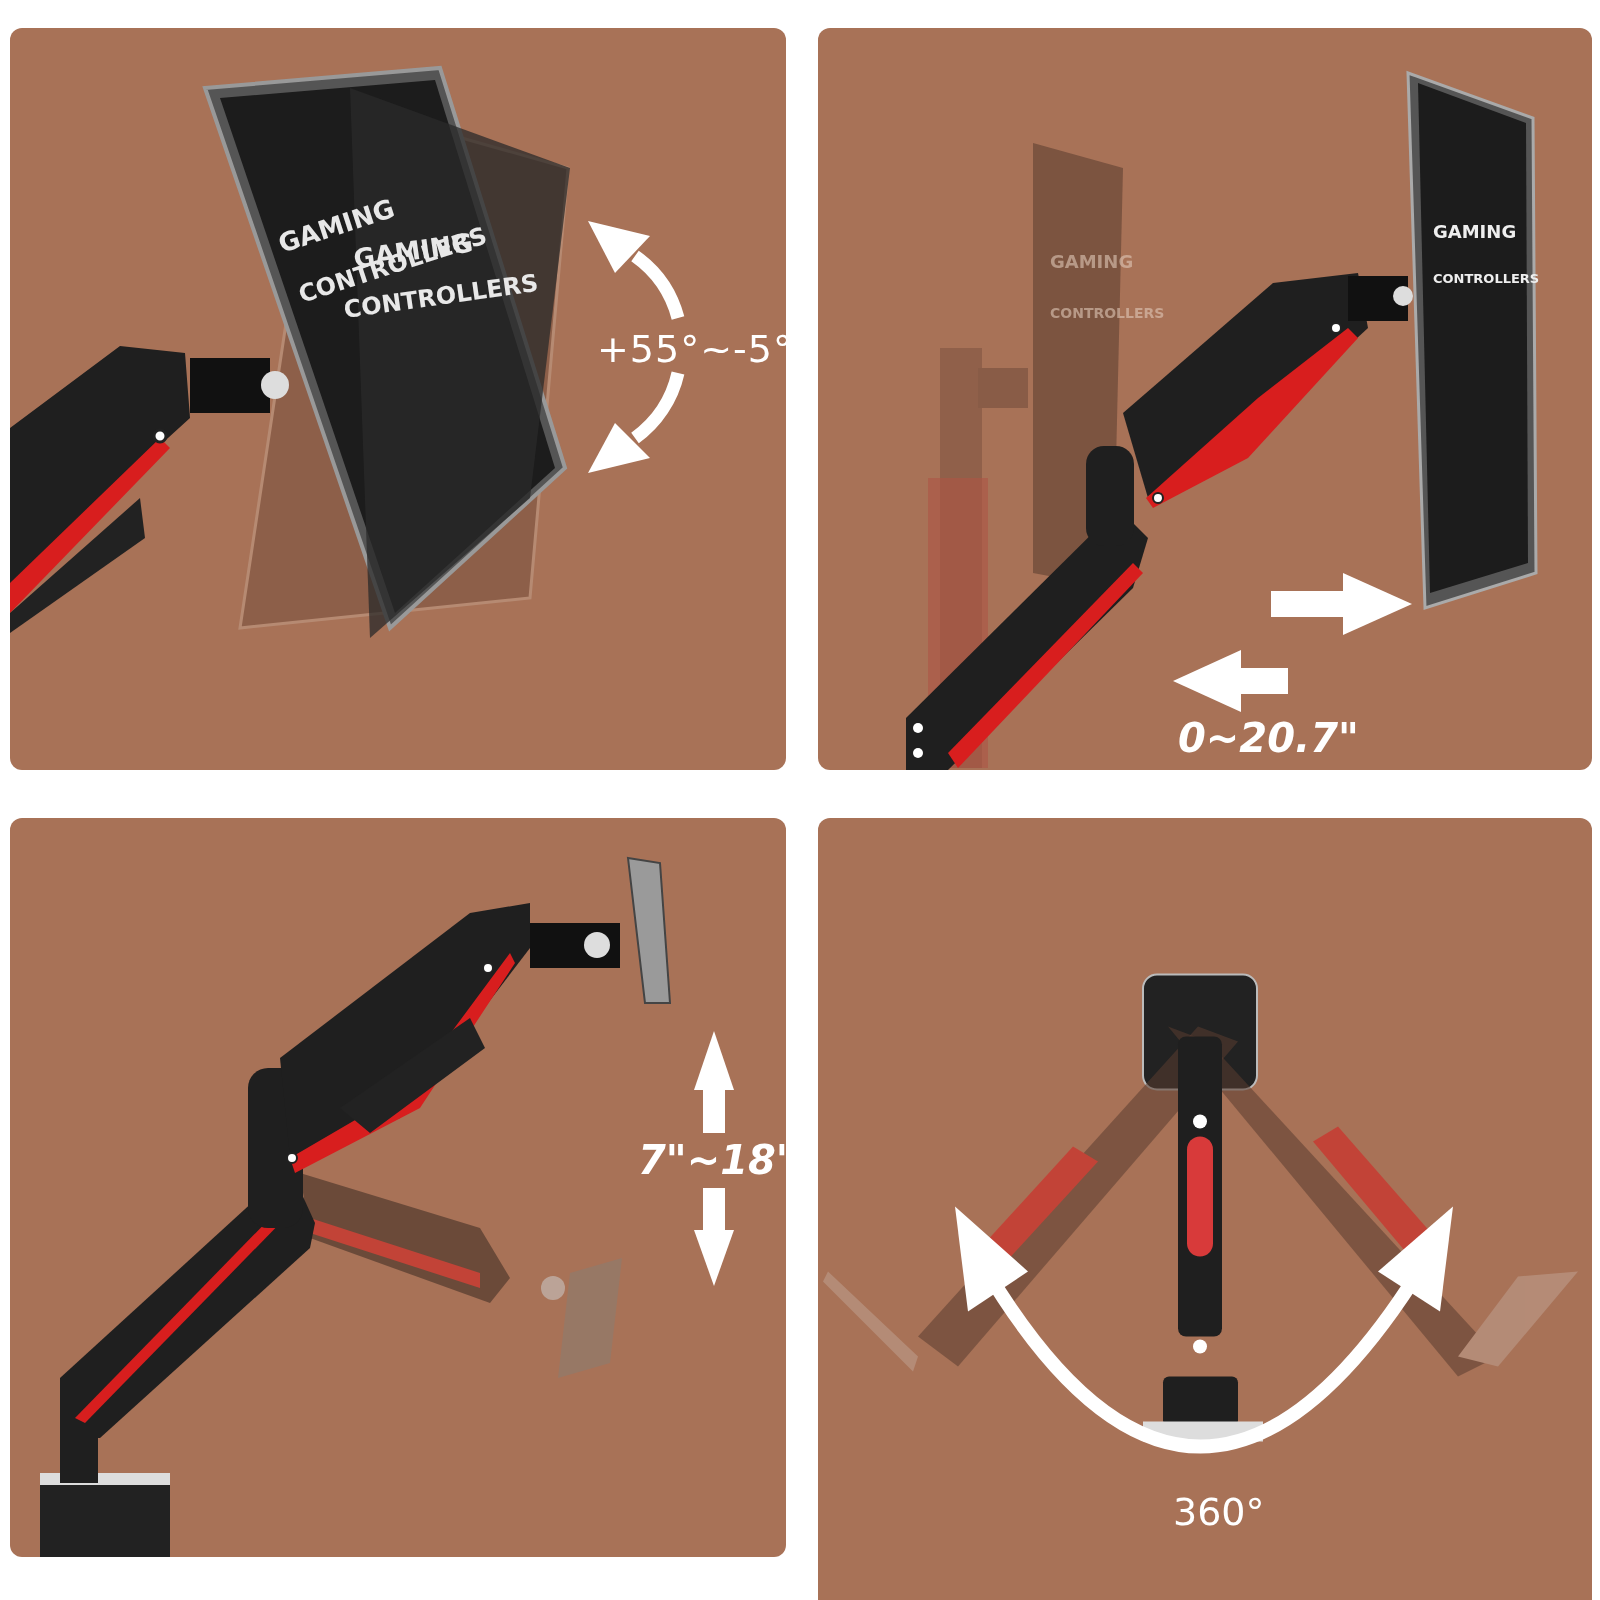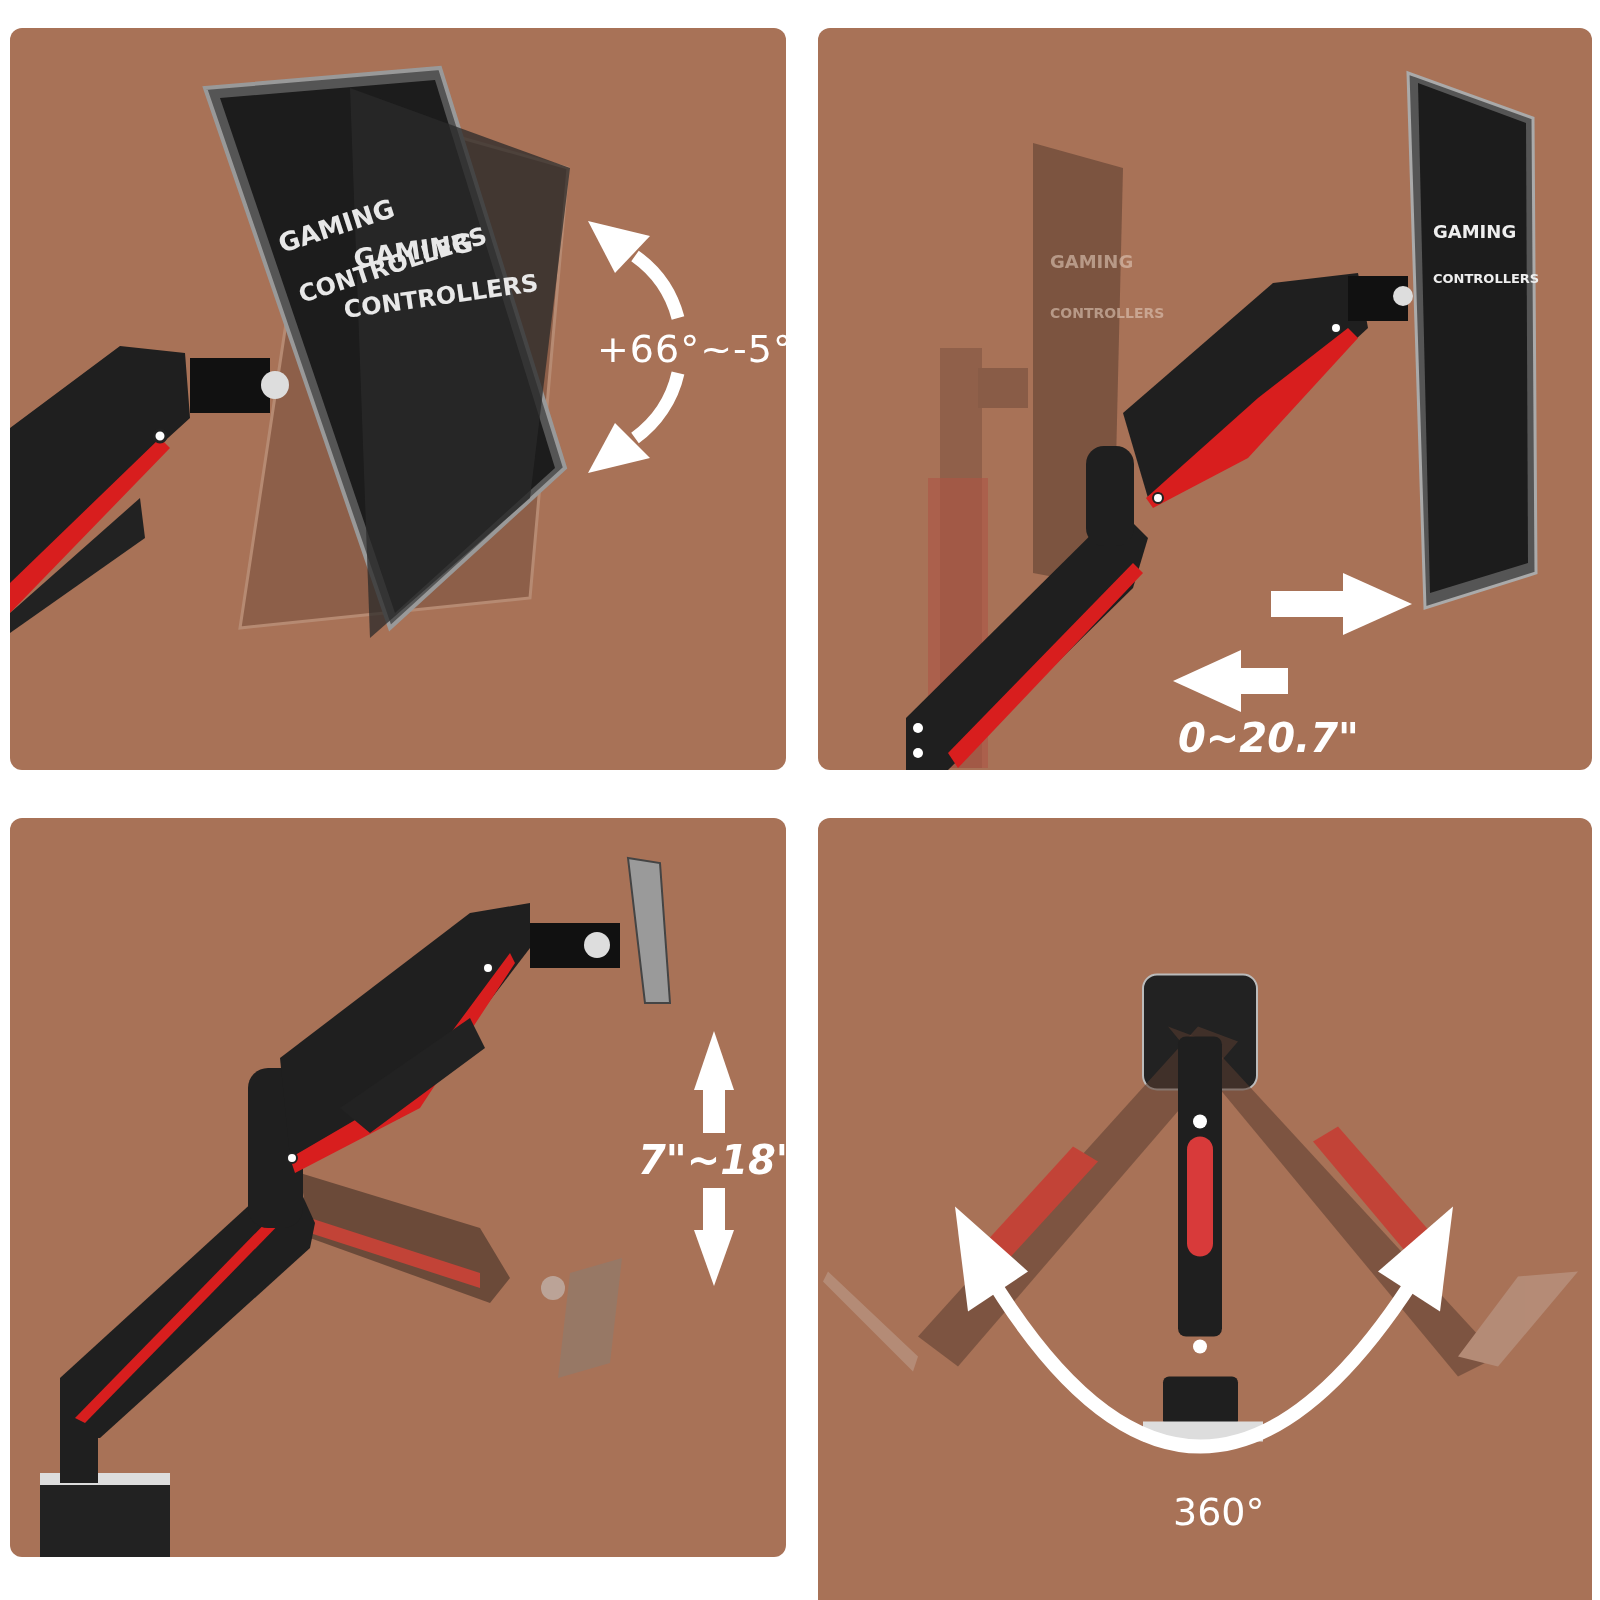--- a/index.html
+++ b/index.html
@@ -44,21 +44,21 @@
       <circle cx="265" cy="357" r="14" fill="#ddd"></circle>
     </g>
 
     <g fill="none" stroke="#fff" stroke-width="13" stroke-linecap="butt">
       <path d="M668,290 A110,110 0 0 0 625,228"></path>
       <path d="M668,345 A110,110 0 0 1 625,410"></path>
     </g>
     <polygon points="578,193 640,208 605,245" fill="#fff"></polygon>
     <polygon points="578,445 640,430 605,395" fill="#fff"></polygon>
   </svg>
-  <div class="label">+66°~-5°</div>
+  <div class="label">+55°~-5°</div>
 </div>
 
 <div class="panel" id="p2">
   <svg viewBox="0 0 774 742">
 
     <g opacity="0.4">
       <rect x="122" y="320" width="42" height="420" fill="#6b4637"></rect>
       <rect x="110" y="450" width="60" height="290" fill="#b82a2a" opacity="0.6"></rect>
       <rect x="160" y="340" width="50" height="40" fill="#5a3d30"></rect>
       <polygon points="215,115 305,140 295,560 215,545" fill="#3a2820"></polygon>

